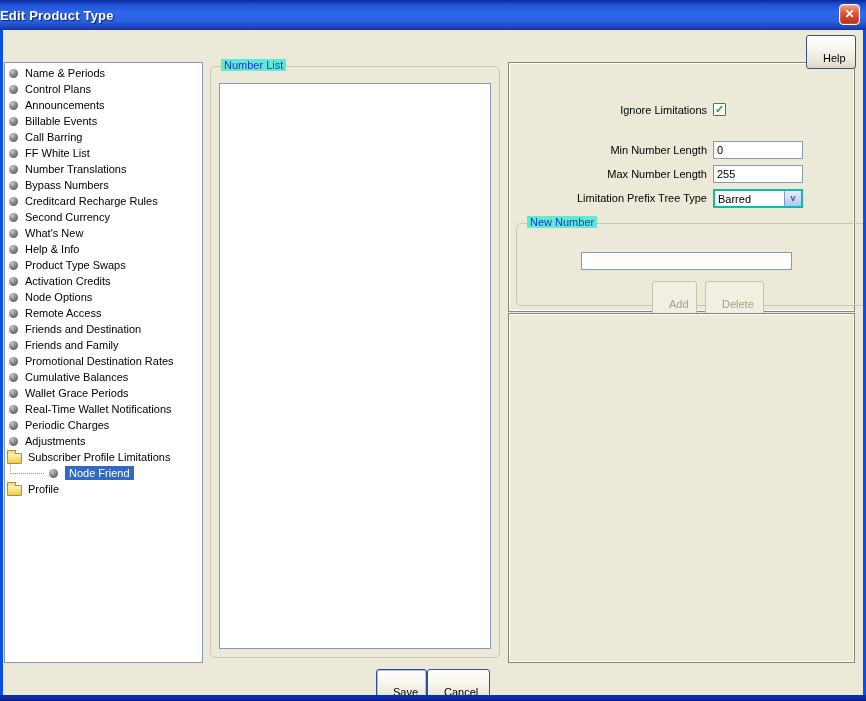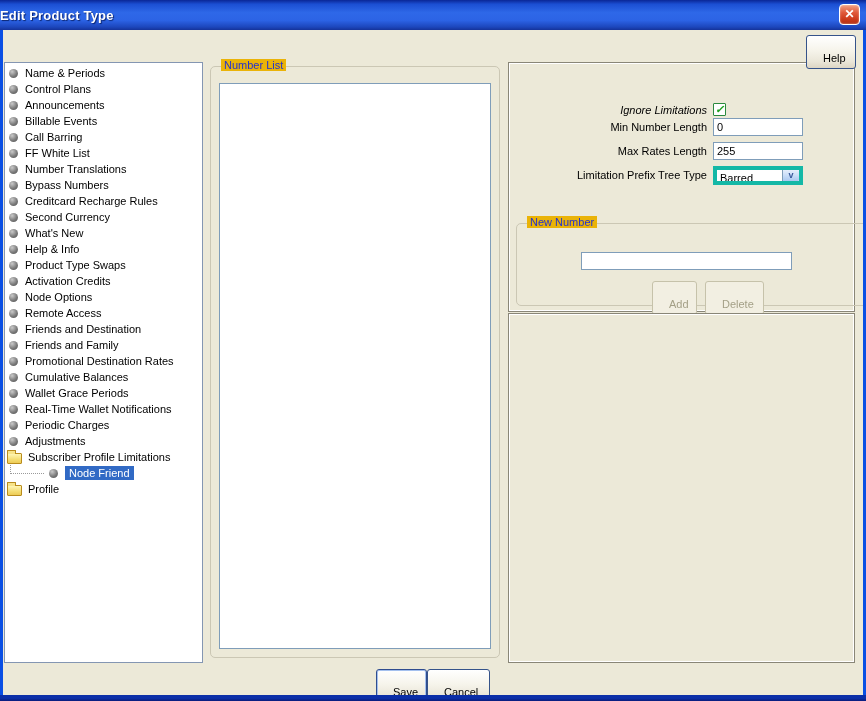--- a/index.html
+++ b/index.html
@@ -82,21 +82,21 @@
   .l-connector {
     flex:0 0 auto; width:34px; height:9px; align-self:flex-start;
     border-left:1px dotted #9a9a9a; border-bottom:1px dotted #9a9a9a;
     margin:0 5px 0 5px;
   }
   
   .groupbox {
     position:absolute; border:1px solid #CBC7B4; border-radius:5px;
   }
   .groupbox > .gb-label {
-    position:absolute; top:-8px; left:10px; background:#eab308; padding:0 3px;
+    position:absolute; top:-8px; left:10px; background:#5eead4; padding:0 3px;
     color:var(--groupbox_label,#2333CE); font-size:11px;
   }
   .number-list-box { left:210px; top:66px; width:290px; height:592px; }
   .number-list {
     position:absolute; left:8px; right:8px; top:16px; bottom:8px;
     background:#fff; border:1px solid #7F9DB9;
   }
   
   .etched-panel {
     position:absolute; background:#ECE9D8;
@@ -111,21 +111,21 @@
   .xp-input {
     width:90px; height:18px; border:1px solid #7F9DB9; background:#fff;
     font-family:"Liberation Sans",sans-serif; font-size:11px; padding:1px 3px; outline:none;
   }
   .checkbox {
     width:13px; height:13px; background:#fff; border:1px solid #2B8A3E; border-radius:1px;
     display:inline-flex; align-items:center; justify-content:center;
     color:var(--check_green,#21A121); font-size:11px; font-weight:bold; line-height:11px;
   }
   .combo {
-    width:90px; height:19px; border:4px solid #14b8a6; background:#fff;
+    width:90px; height:19px; border:2px solid #14b8a6; background:#fff;
     display:flex; align-items:stretch;
   }
   .combo-text { flex:1; padding:2px 3px; overflow:hidden; }
   .combo-btn {
     flex:0 0 17px; border-left:1px solid #7F9DB9; border-radius:0 1px 1px 0;
     background:linear-gradient(180deg,#E6EEFC 0%,#C9DDF8 50%,#ABC8F0 100%);
     display:flex; align-items:center; justify-content:center;
     color:#3A5A9B; font-size:9px; font-weight:bold;
   }
   .new-number-box { left:7px; top:160px; width:384px; height:83px; position:absolute; }
@@ -269,32 +269,32 @@
     </div>
   </div>
 
 <div class="groupbox number-list-box">
   <span class="gb-label">Number List</span>
   <div class="number-list"></div>
 </div>
 
 <div class="etched-panel panel-upper">
   <div class="form-area">
-    <div class="form-row" style="height:13px; margin-bottom:2px;font-style:italic;">
+    <div class="form-row" style="height:13px; margin-bottom:25px;">
       <span class="lbl">Ignore Limitations</span>
       <span class="checkbox">
           <span>✓</span>
         </span>
     </div>
     <div class="form-row">
       <span class="lbl">Min Number Length</span>
       <input class="xp-input" value="0" style="">
     </div>
     <div class="form-row">
-      <span class="lbl">Max Rates Length</span>
+      <span class="lbl">Max Number Length</span>
       <input class="xp-input" value="255" style="">
     </div>
     <div class="form-row">
       <span class="lbl">Limitation Prefix Tree Type</span>
       <span class="combo">
         <span class="combo-text">Barred</span>
         <span class="combo-btn">v</span>
       </span>
     </div>
   </div>

